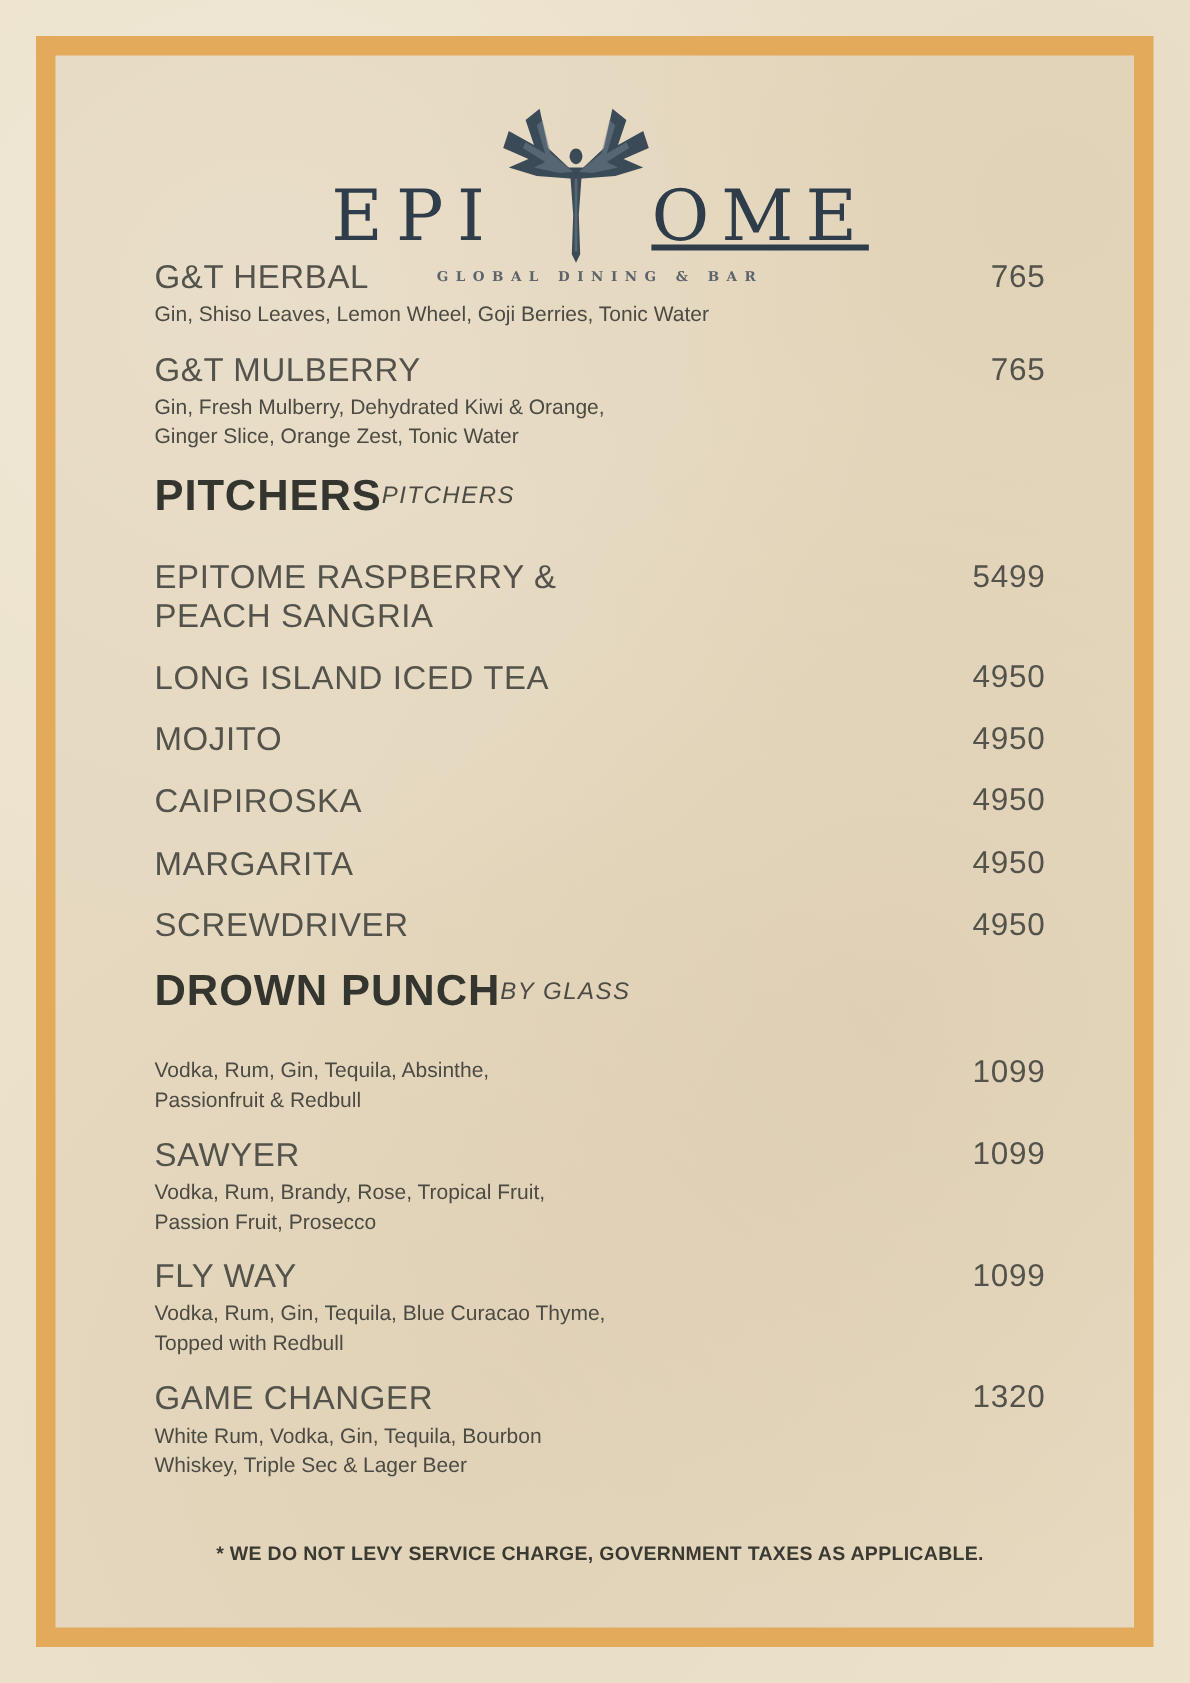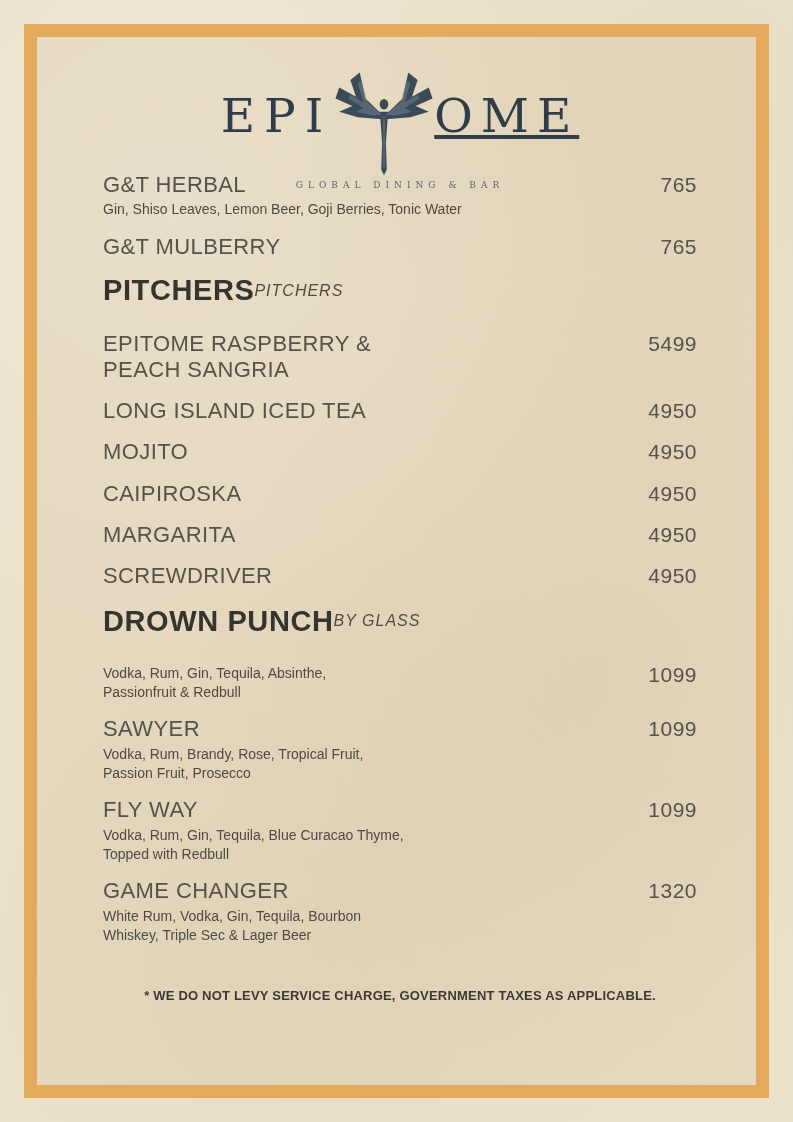--- a/index.html
+++ b/index.html
@@ -31,42 +31,42 @@
   .content {
     position: relative;
     z-index: 1;
     padding: 0 96px 0 103px;
   }
 
   
   .logo-block { text-align: center; padding-top: 62px; height: 146px; }
   .logo-row {
     display: inline-flex;
-    align-items: center;
+    align-items: flex-end;
     justify-content: center;
     vertical-align: top;
   }
   .brand-word {
     font-family: "DejaVu Serif", "Liberation Serif", serif;
     font-size: 47px;
     line-height: 1;
     letter-spacing: 9px;
     color: #2e3d49;
     padding-bottom: 10px;
   }
   .brand-word.left { margin-right: -4px; }
   .brand-word.right { margin-left: -6px; letter-spacing: 8px; text-decoration: underline; }
   .angel { width: 112px; height: 118px; margin-bottom: -2px; flex: 0 0 auto; }
   .tagline {
     font-family: "DejaVu Serif", "Liberation Serif", serif;
     font-size: 9px;
     letter-spacing: 5px;
     color: #5c636b;
     margin-top: 2px;
-    font-weight: normal;
+    font-weight: bold;
   }
 
   
   .menu { margin-top: 26px; }
   .item {
     display: flex;
     justify-content: space-between;
     align-items: flex-start;
     margin-bottom: 14px;
   }
@@ -149,28 +149,30 @@
         <span class="brand-word right">OME</span>
       </div>
       <div class="tagline">GLOBAL DINING &amp; BAR</div>
     </header>
 
     <div class="menu">
 
       <div class="item">
         <div class="item-text">
           <div class="item-name">G&amp;T HERBAL</div>
-          <div class="item-desc">Gin, Shiso Leaves, Lemon Beer, Goji Berries, Tonic Water</div>
+          <div class="item-desc">Gin, Shiso Leaves, Lemon Wheel, Goji Berries, Tonic Water</div>
         </div>
         <div class="item-price">765</div>
       </div>
 
       <div class="item">
         <div class="item-text">
           <div class="item-name">G&amp;T MULBERRY</div>
+          <div class="item-desc">Gin, Fresh Mulberry, Dehydrated Kiwi &amp; Orange,
+Ginger Slice, Orange Zest, Tonic Water</div>
         </div>
         <div class="item-price">765</div>
       </div>
 
       <div class="section-head">
         <h2 class="section-title">PITCHERS</h2>
         <span class="side-label">PITCHERS</span>
       </div>
 
       <div class="item">

